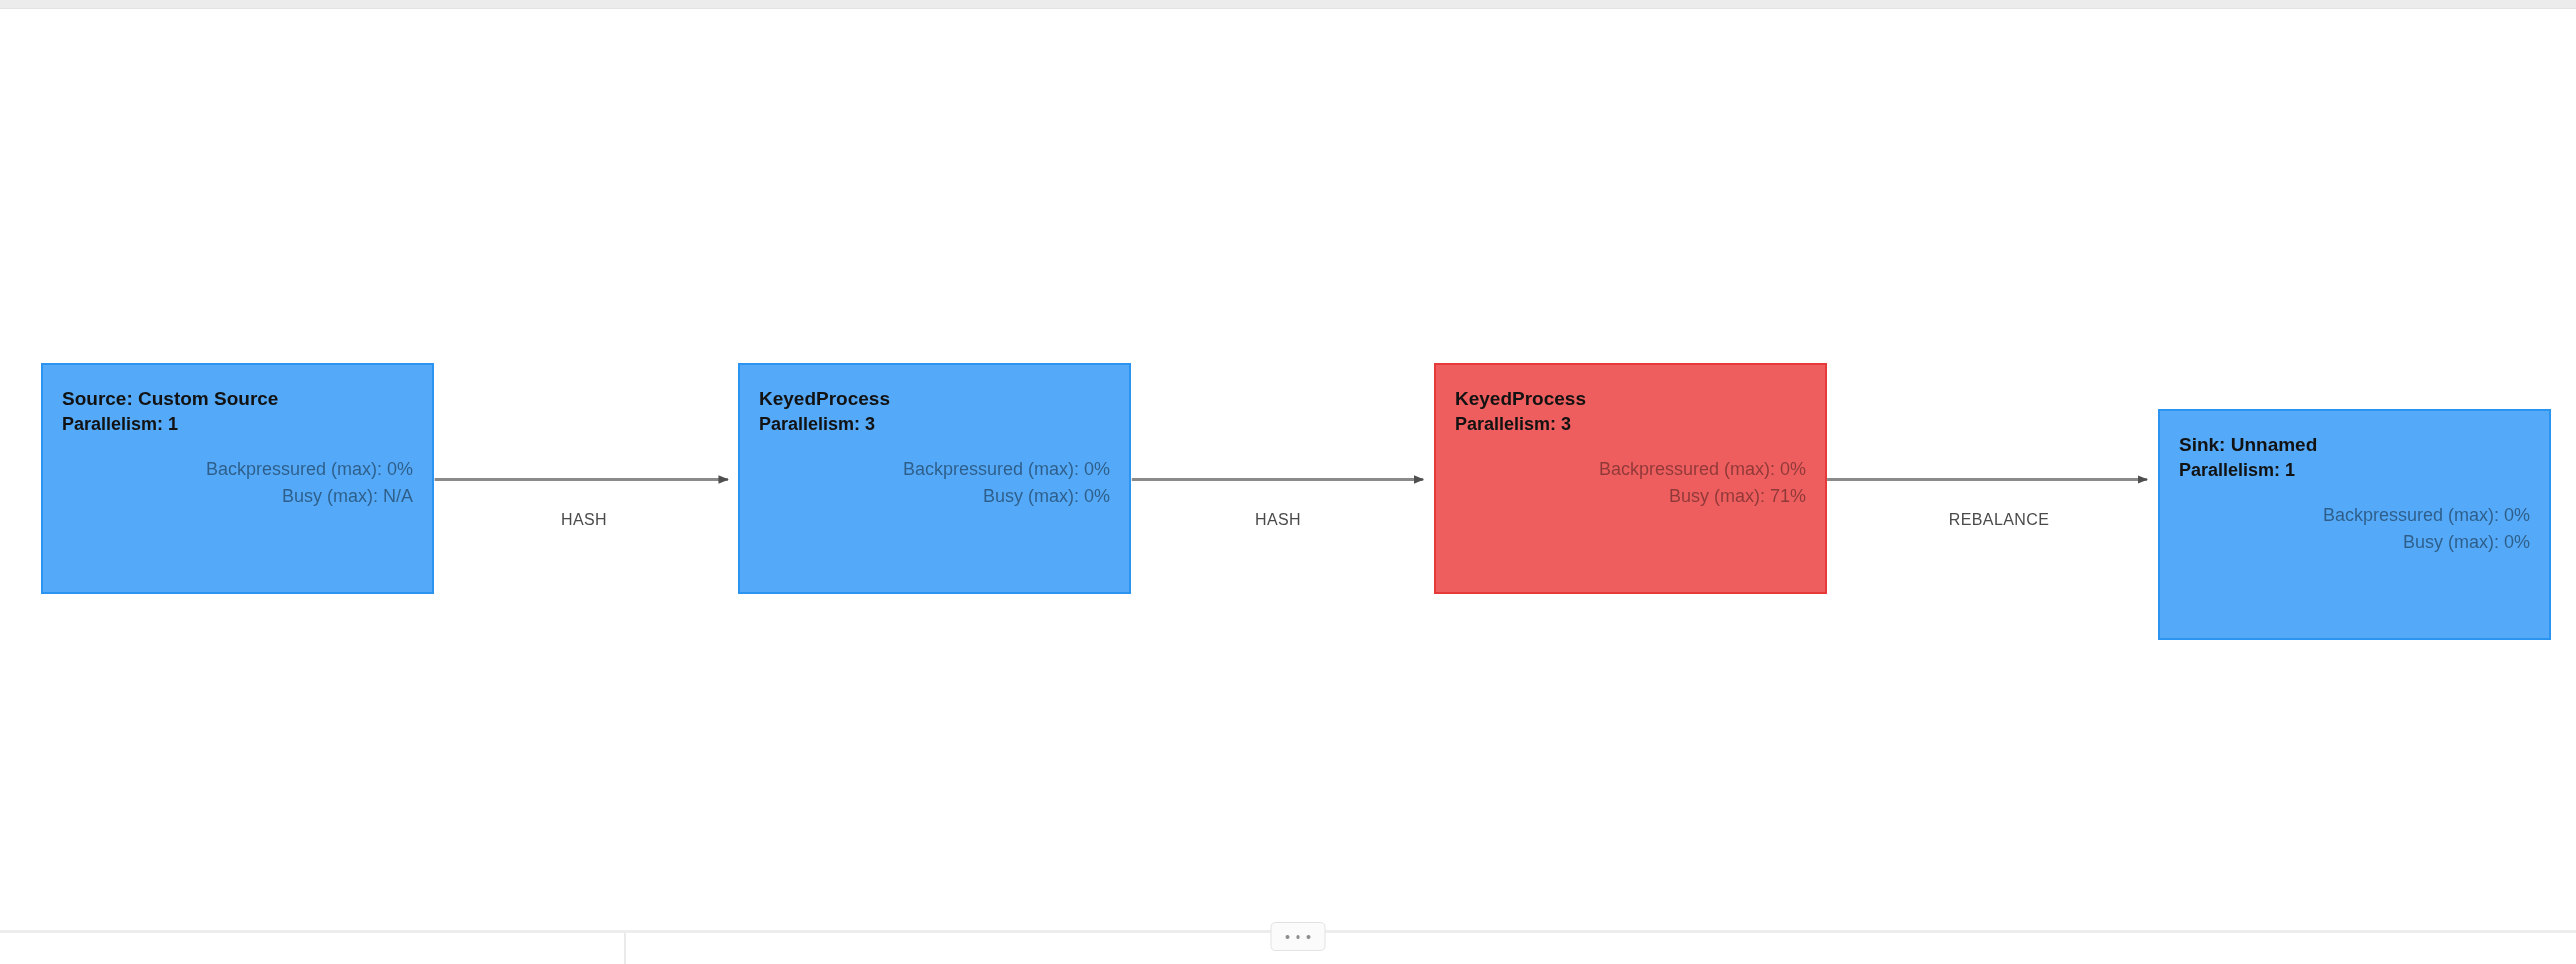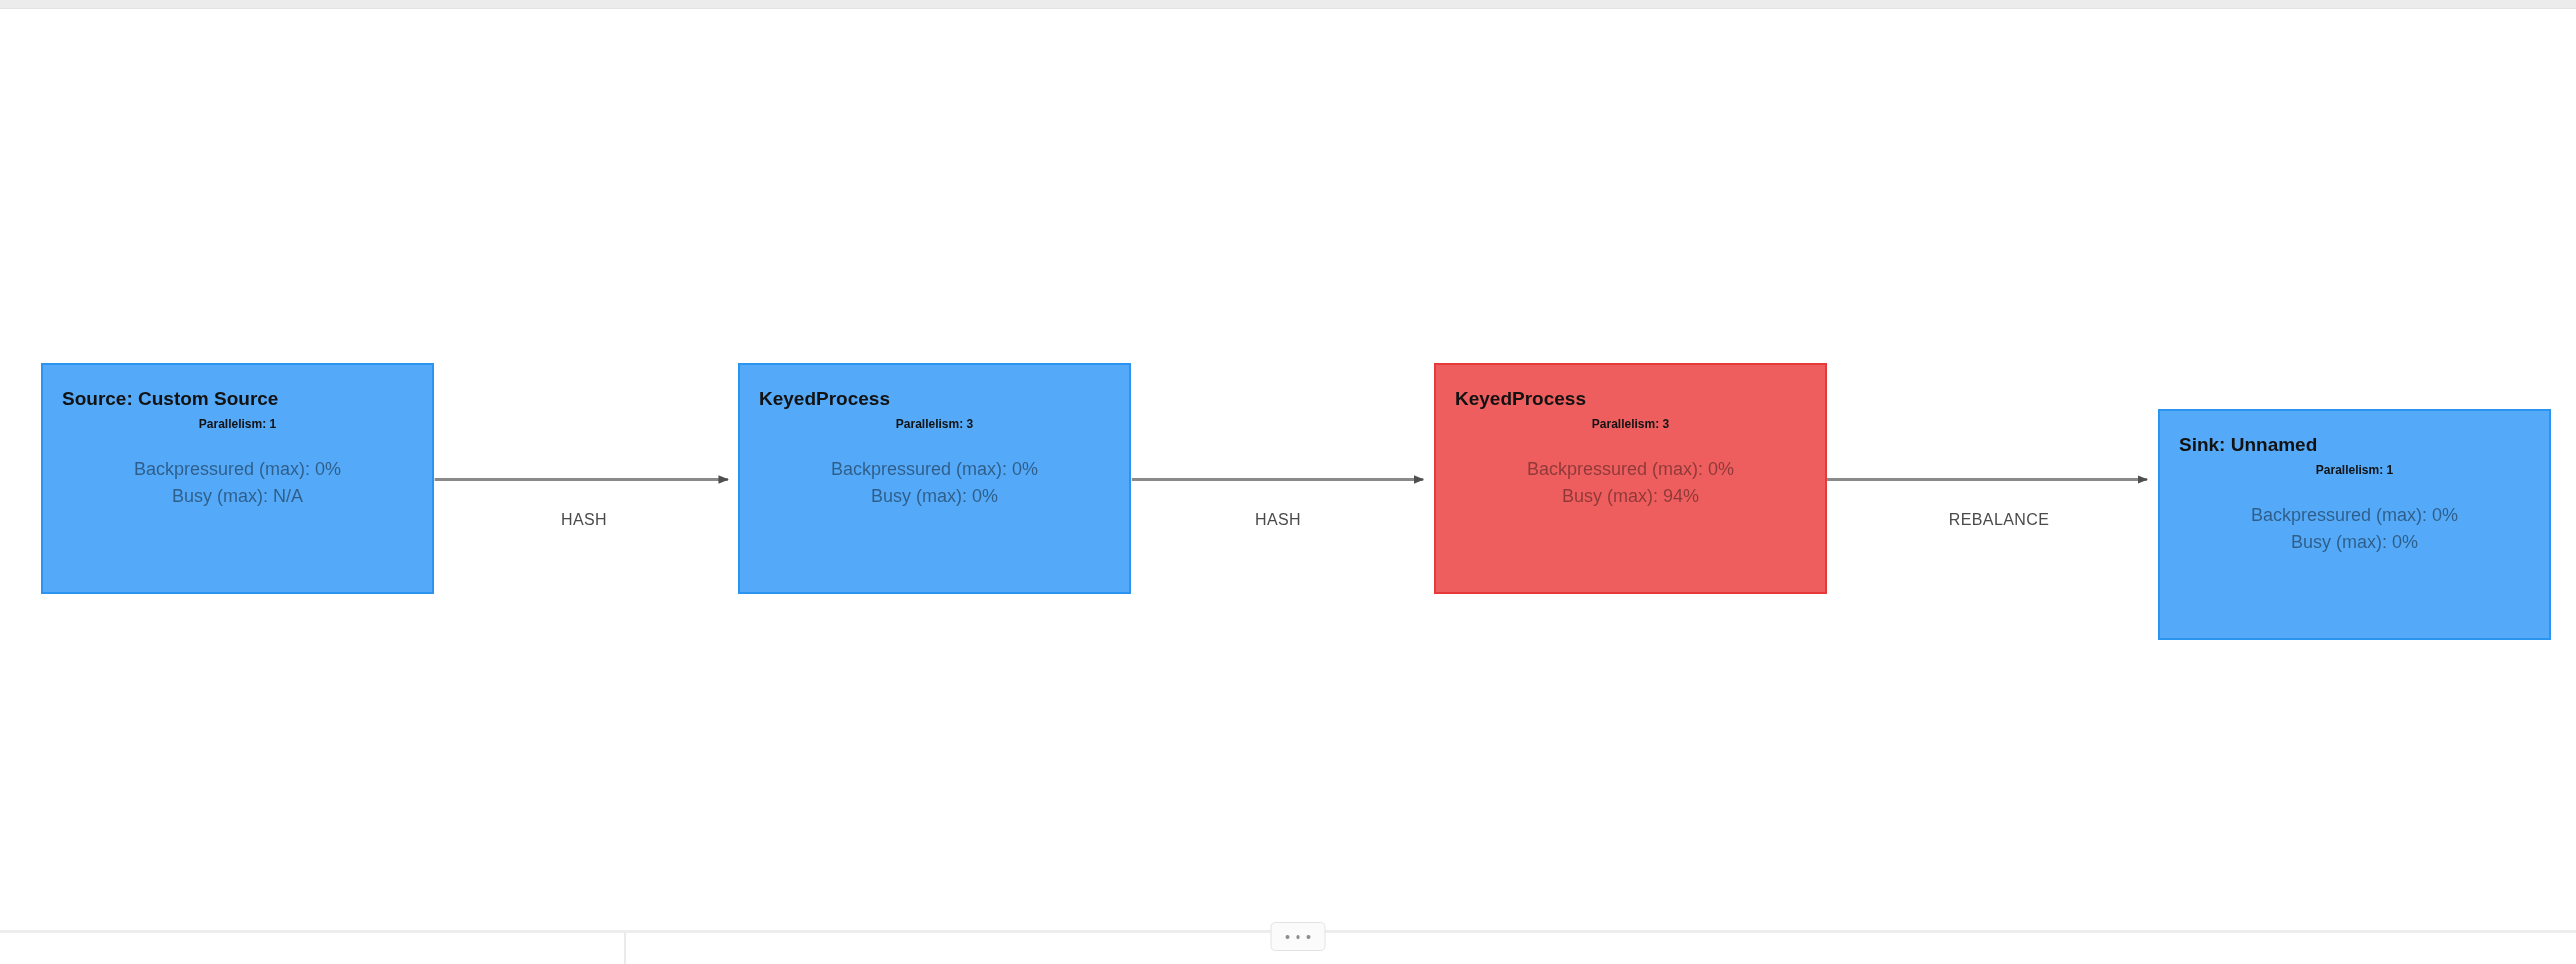--- a/index.html
+++ b/index.html
@@ -69,30 +69,30 @@
     font-size: 19px;
     font-weight: bold;
     color: #121212;
     text-align: left;
     line-height: 25px;
     white-space: nowrap;
     overflow: hidden;
     text-overflow: ellipsis;
   }
   .vertex-parallelism {
-    font-size: 12px;
+    font-size: 18px;
     font-weight: bold;
     color: #121212;
-    text-align: center;
+    text-align: left;
     line-height: 25px;
     margin-top: 1.9px;
   }
   .vertex-metrics {
     margin-top: 19px;
-    text-align: center;
+    text-align: right;
   }
   .vertex-metric {
     font-size: 18px;
     line-height: 27px;
     color: rgba(0, 0, 0, 0.45);
     white-space: nowrap;
   }
   .vertex.red .vertex-metric {
     color: rgba(0, 0, 0, 0.40);
   }
@@ -197,21 +197,21 @@
         <div class="vertex-metrics">
           <div class="vertex-metric">Backpressured (max): 0%</div>
           <div class="vertex-metric">Busy (max): 0%</div>
         </div>
       </div>
       <div class="vertex red" style="left: 1434px; top: 354px;">
         <div class="vertex-name">KeyedProcess</div>
         <div class="vertex-parallelism">Parallelism: 3</div>
         <div class="vertex-metrics">
           <div class="vertex-metric">Backpressured (max): 0%</div>
-          <div class="vertex-metric">Busy (max): 94%</div>
+          <div class="vertex-metric">Busy (max): 71%</div>
         </div>
       </div>
       <div class="vertex blue" style="left: 2158px; top: 354px; margin-top: 46px;">
         <div class="vertex-name">Sink: Unnamed</div>
         <div class="vertex-parallelism">Parallelism: 1</div>
         <div class="vertex-metrics">
           <div class="vertex-metric">Backpressured (max): 0%</div>
           <div class="vertex-metric">Busy (max): 0%</div>
         </div>
       </div>

